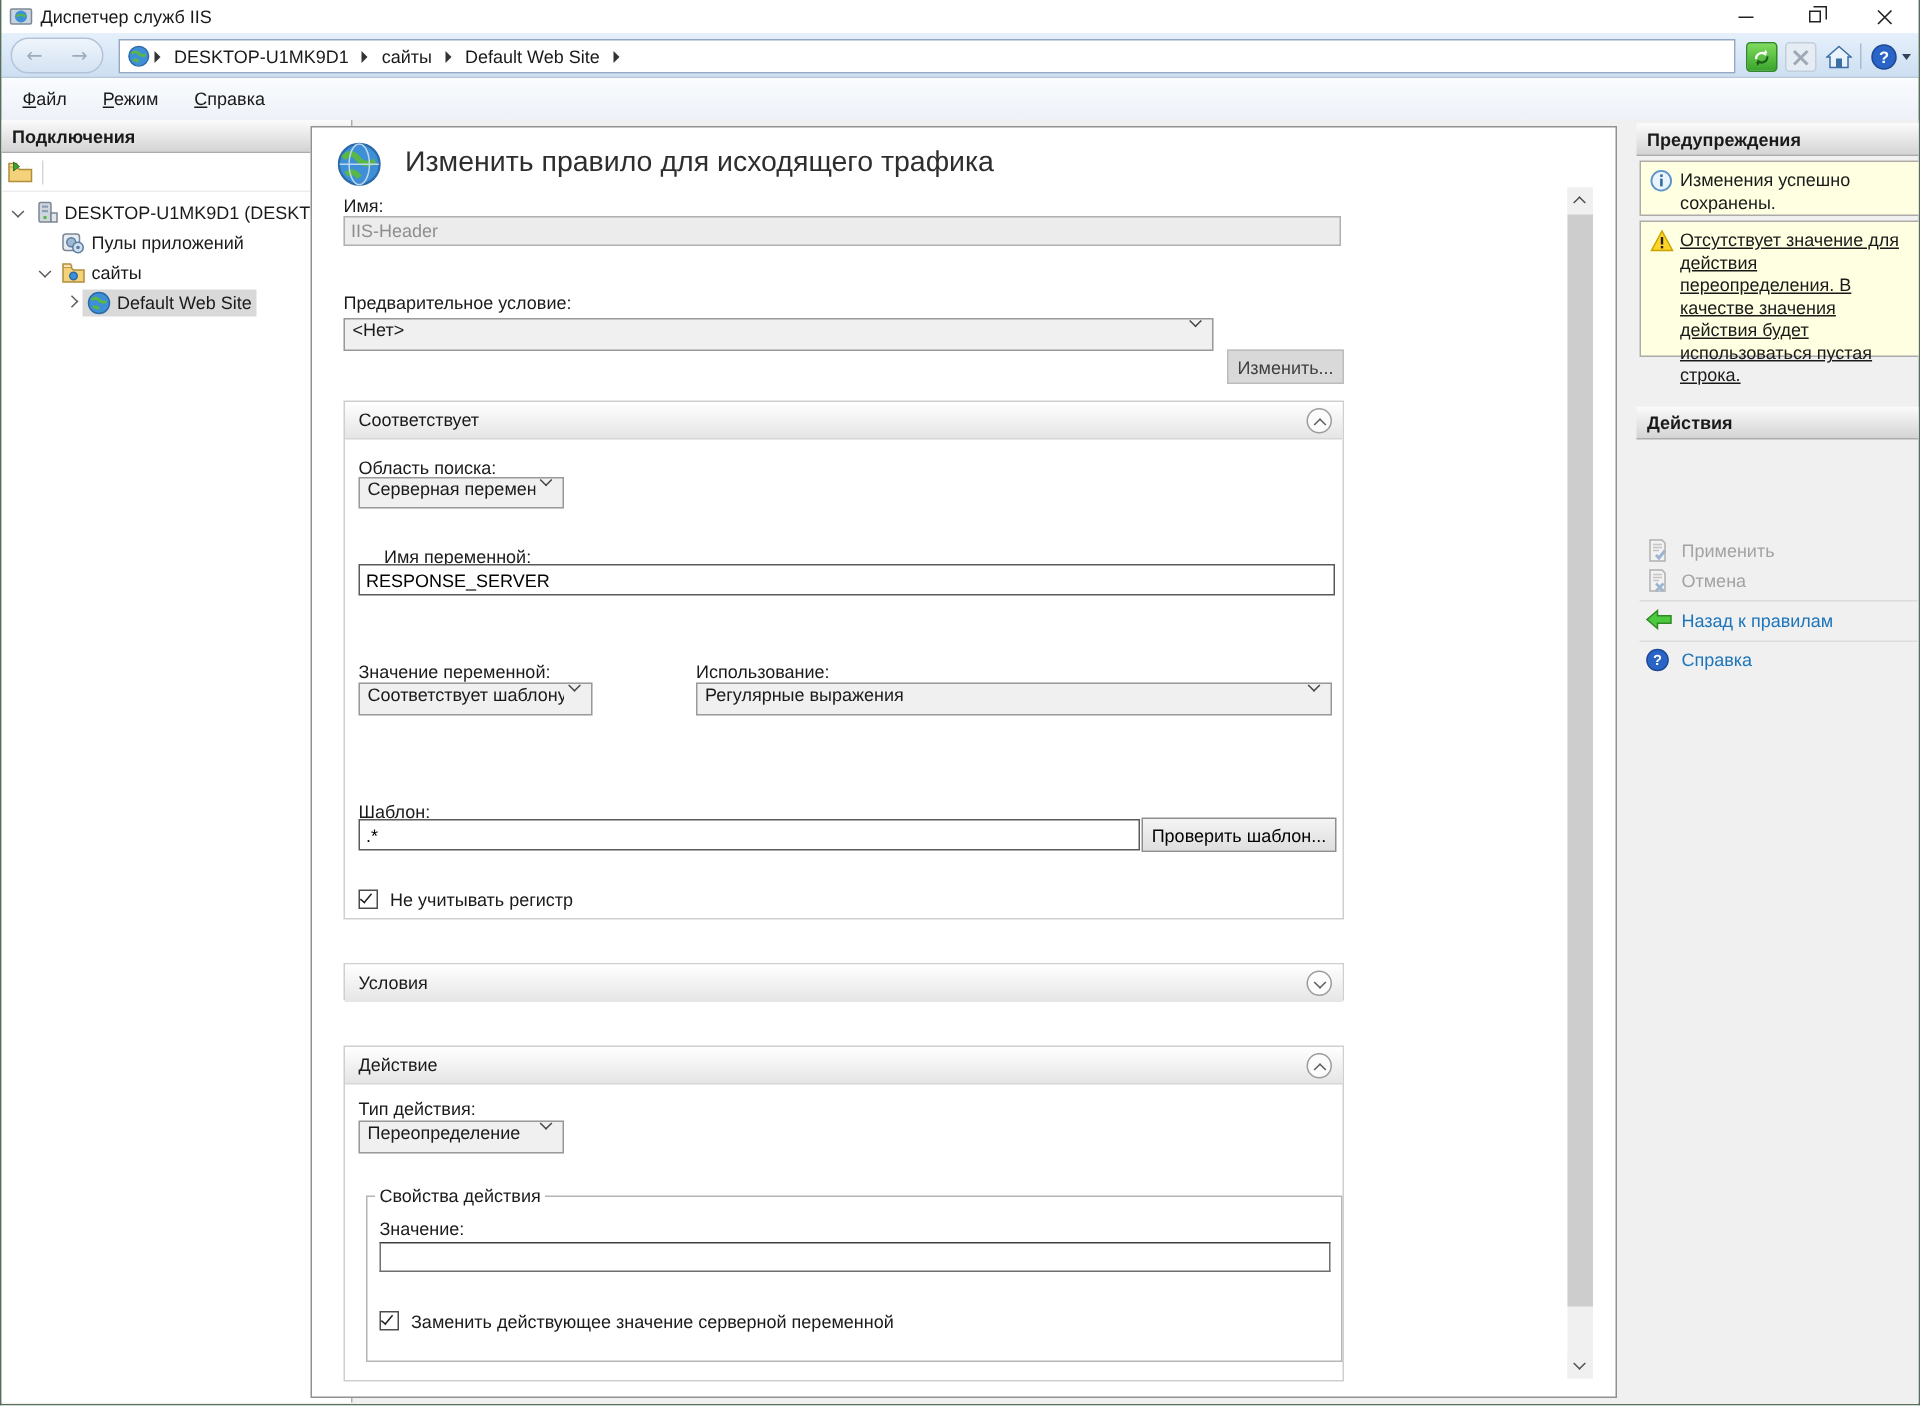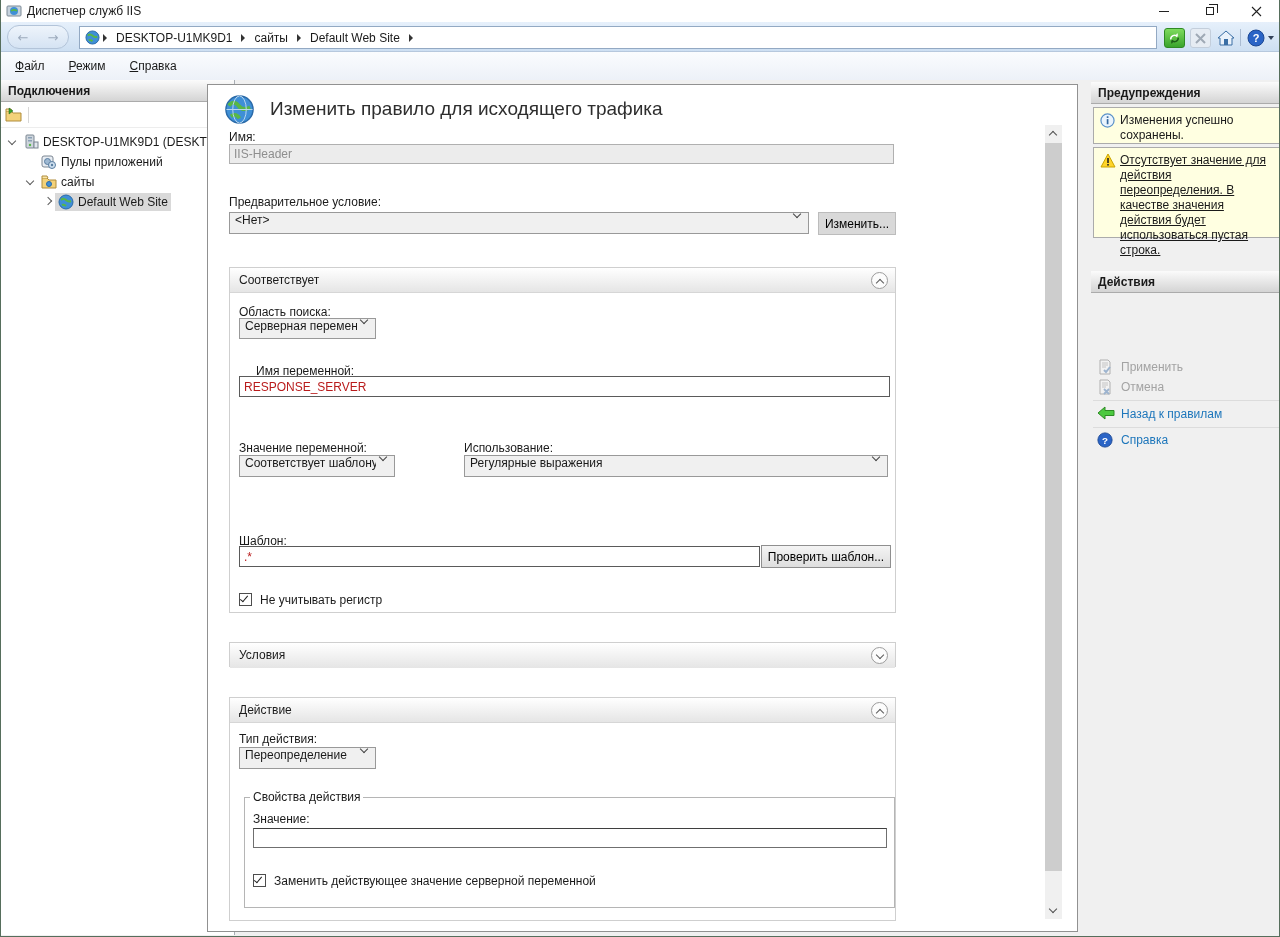--- a/index.html
+++ b/index.html
@@ -52,27 +52,27 @@
   .chev.right { transform:rotate(-45deg); }
   .texp { position:absolute; top:6px; }
   .ticon { position:absolute; top:2px; width:16px; height:16px; }
   .sel-bg { position:absolute; left:54px; top:1px; width:116px; height:18px; background:#d9d9d9; }
 
   
   .main-panel { position:absolute; left:206px; top:84px; width:871px; height:848px; background:#fff; border:1px solid #919191; }
   .page-icon { position:absolute; left:16px; top:9px; width:31px; height:31px; }
   .page-title { position:absolute; left:62px; top:13px; font-size:19px; color:#2e2e2e; }
   .flabel { position:absolute; font-size:12px;text-align:right; }
-  .tbox { position:absolute; border:1px solid #6e6e6e; background:#fff; font-size:12px; padding:0 4px; font-family:"Liberation Sans","DejaVu Sans",sans-serif; color:#b91c1c; }
+  .tbox { position:absolute; border:1px solid #6e6e6e; background:#fff; font-size:12px; padding:0 4px; font-family:"Liberation Sans","DejaVu Sans",sans-serif; color:#000000; }
   .tbox.disabled { background:#ececec; border-color:#b0b0b0; color:#8e8e8e; }
   .combo { position:absolute; background:#f0f0f0; border:1px solid #999; display:flex; align-items:flex-start; padding-left:5px; }
   .combo .ctext { flex:1; overflow:hidden; white-space:nowrap; }
   .combo .cchev { width:6px; height:6px; border-right:1.2px solid #444; border-bottom:1.2px solid #444; transform:rotate(45deg); margin:-2px 8px 0 4px; flex:none; }
   .btn { position:absolute; border:1px solid #8f8f8f; background:linear-gradient(#f4f4f4,#dedede); font-size:12px; text-align:center; font-family:"Liberation Sans","DejaVu Sans",sans-serif; }
-  .btn.disabled { background:#d9d9d9; color:#000000; border-color:#bcbcbc; }
+  .btn.disabled { background:#d9d9d9; color:#404040; border-color:#bcbcbc;margin-top:21px; }
   .section { position:absolute; border:1px solid #cfcfcf; }
   .sec-hdr { height:25px; background:linear-gradient(#ffffff,#e5e5e5); border-bottom:1px solid #d6d6d6; line-height:25px; padding-left:9px; position:relative; }
   .sec-circle { position:absolute; right:7px; top:4px; width:17px; height:17px; border:1px solid #9c9c9c; border-radius:50%; background:#fcfcfc; }
   .sec-circle .chev { position:absolute; left:5px; }
   .sec-circle .up { transform:rotate(-135deg); top:7px; }
   .sec-circle .dn { transform:rotate(45deg); top:4px; }
   .checkbox { position:absolute; width:13px; height:13px; border:1px solid #4d4d4d; background:#fff; }
   .checkmark { position:absolute; left:2px; top:0px; width:4px; height:8px; border-right:1.6px solid #1f1f1f; border-bottom:1.6px solid #1f1f1f; transform:rotate(40deg); }
   fieldset.groupbox { position:absolute; border:1px solid #b5b5b5; background:#fff; }
   fieldset.groupbox legend { font-size:12px; margin-left:5px; padding:0 3px; }

